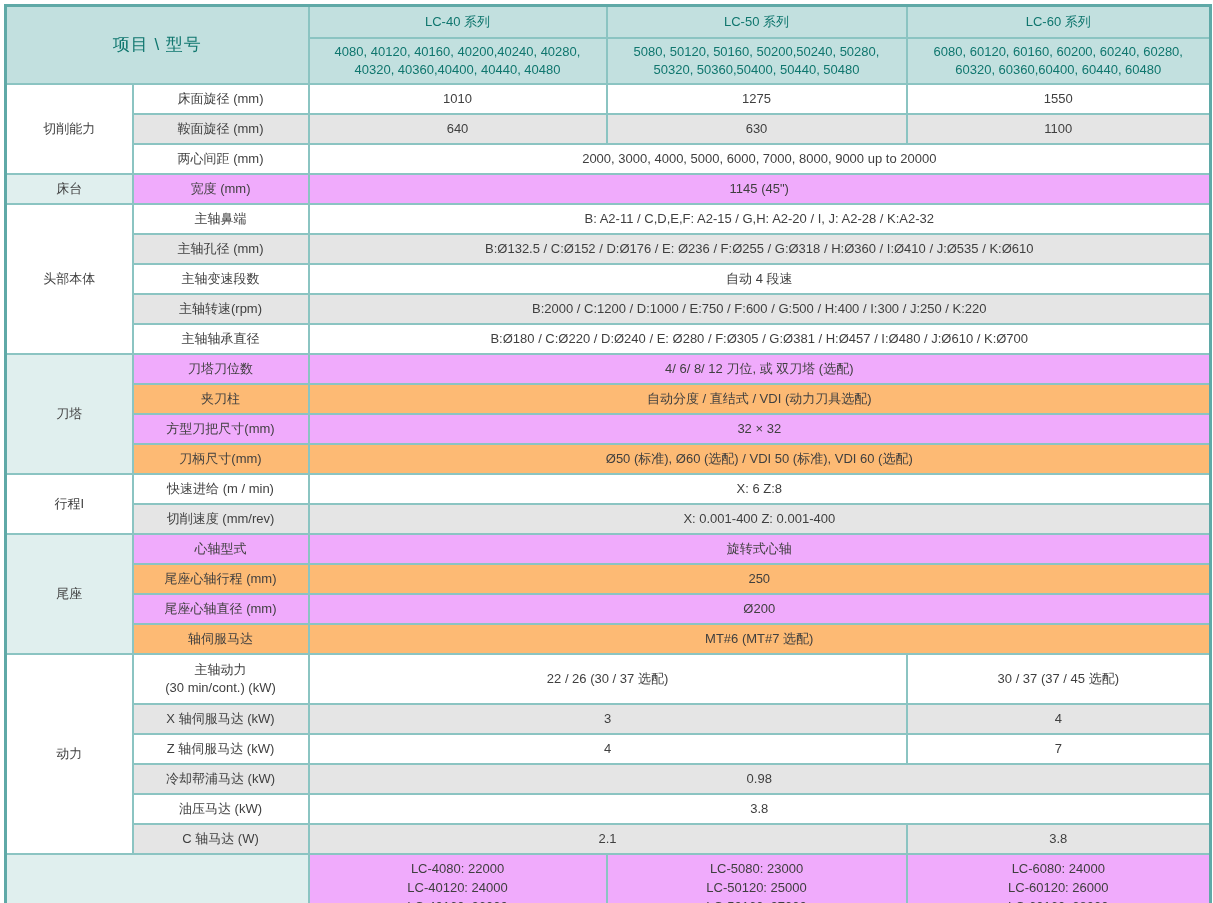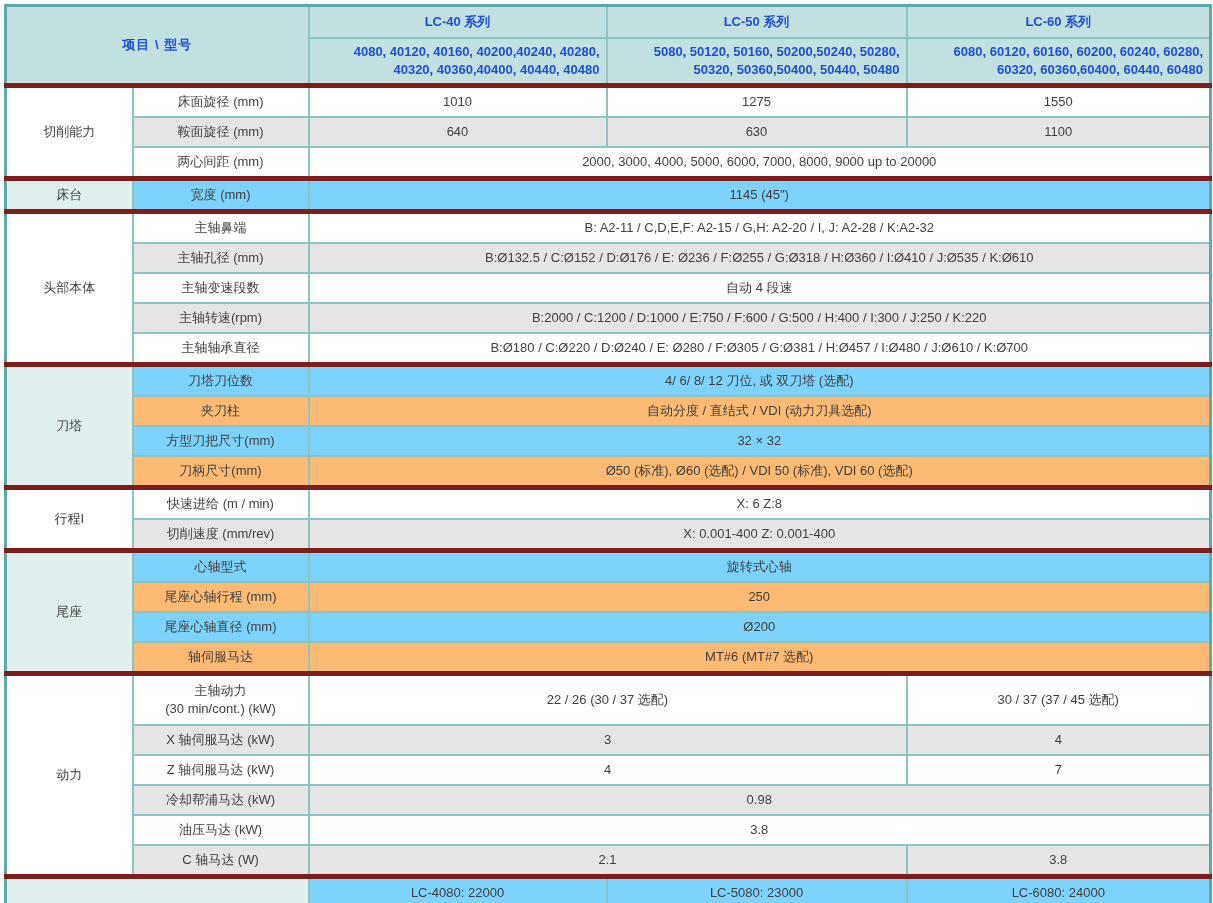--- a/index.html
+++ b/index.html
@@ -15,34 +15,34 @@
     border:2px solid #8bc4c2;
     font-size:13px;
     color:#3f3f3f;
     text-align:center;
     vertical-align:middle;
     padding:2px 6px;
     height:24px;
     line-height:1.35;
     overflow:hidden;
   }
-  tr.gs > td { border-top:5px solid #7f1d1d; }
-  .th { background:#c2e0df; font-weight:bold; color:#1d4ed8; }
+  tr.gs > td { border-top:1px solid #7f1d1d; }
+  .th { background:#c2e0df; font-weight:normal; color:#0f766e; }
   tr.hrow1 > td { height:26px; }
-  tr.hrow2 > td { height:40px;text-align:right; }
+  tr.hrow2 > td { height:40px; }
   tr.pa > td { background:#ffffff; }
   tr.pb > td { background:#e5e5e5; }
-  tr.ta > td { background:#7dd3fc; }
+  tr.ta > td { background:#f0abfc; }
   tr.tb > td { background:#fdba74; }
   td.gcell-plain { background:#ffffff !important; }
   td.gcell-teal  { background:#e0efee !important; }
   td.pre { white-space:pre-line; }
   tr.tall > td { height:44px; }
   tr.weight > td { line-height:19px; padding:4px 6px; }
-  .corner { font-size:13px; letter-spacing:1px; }
+  .corner { font-size:17px; letter-spacing:1px; }
 </style>
 </head>
 <body>
 
 <div class="wrap">
 <table class="spec">
   <colgroup>
     <col style="width:127px">
         <col style="width:176px">
         <col style="width:298px">

